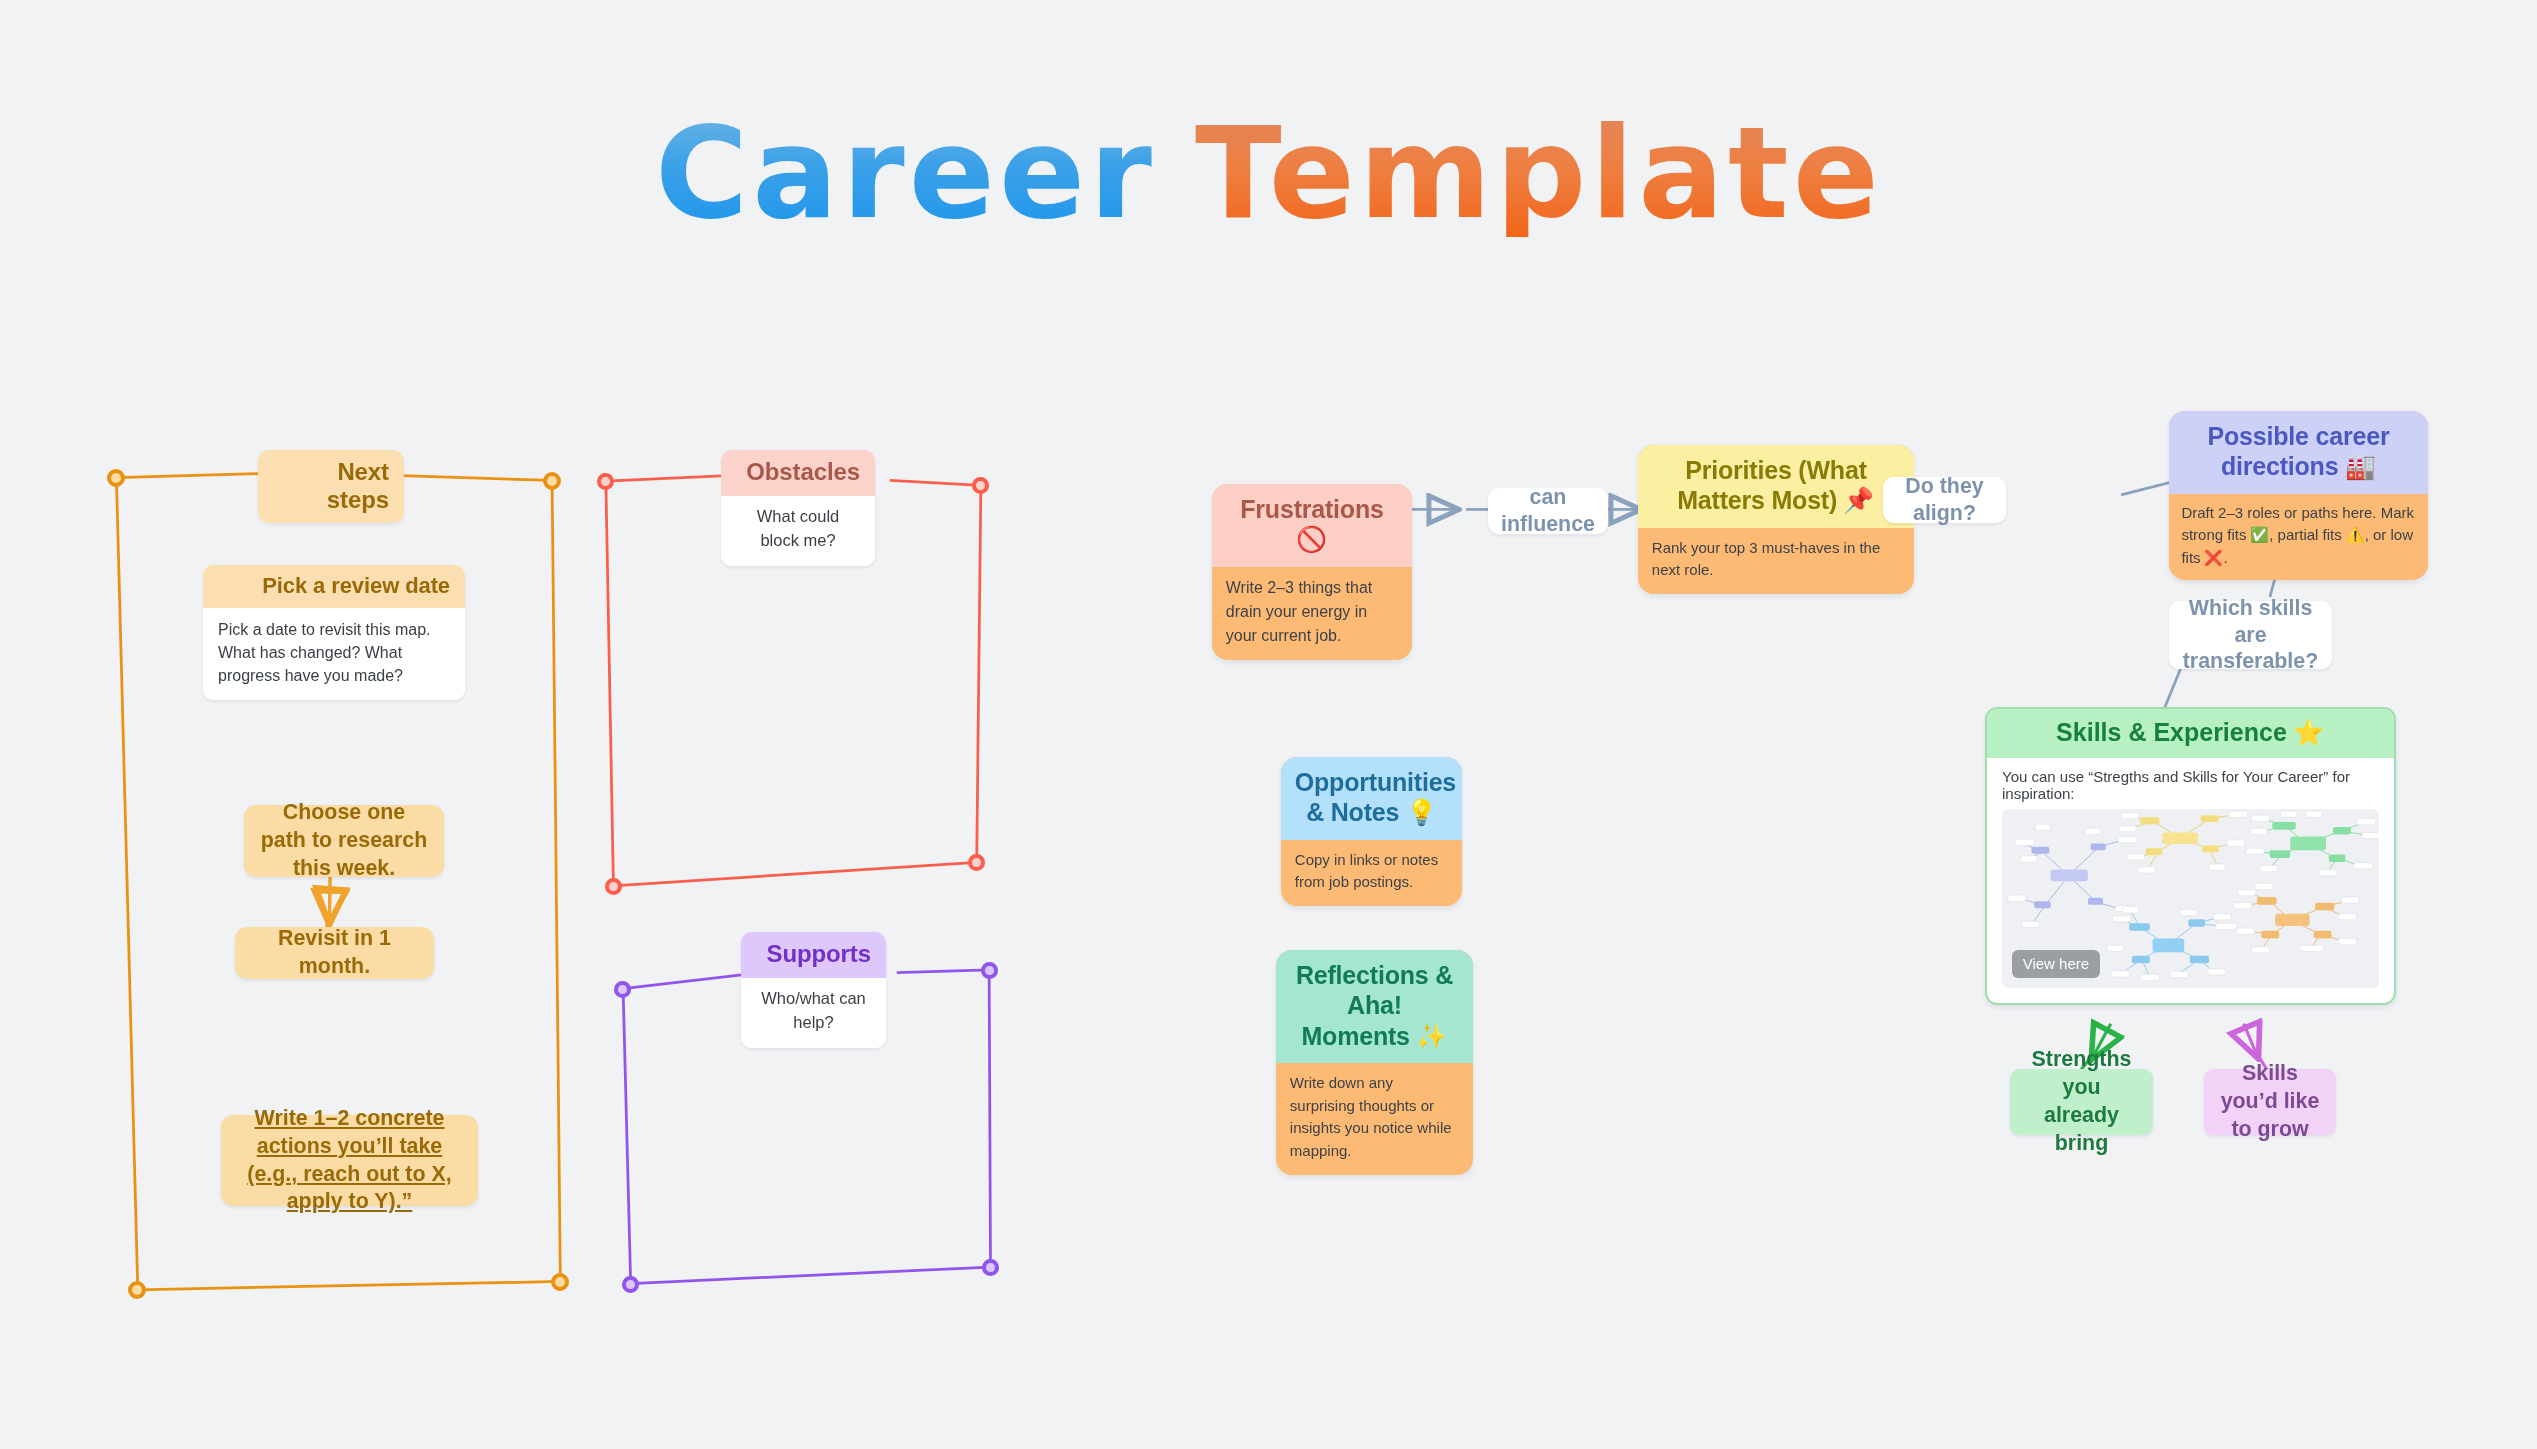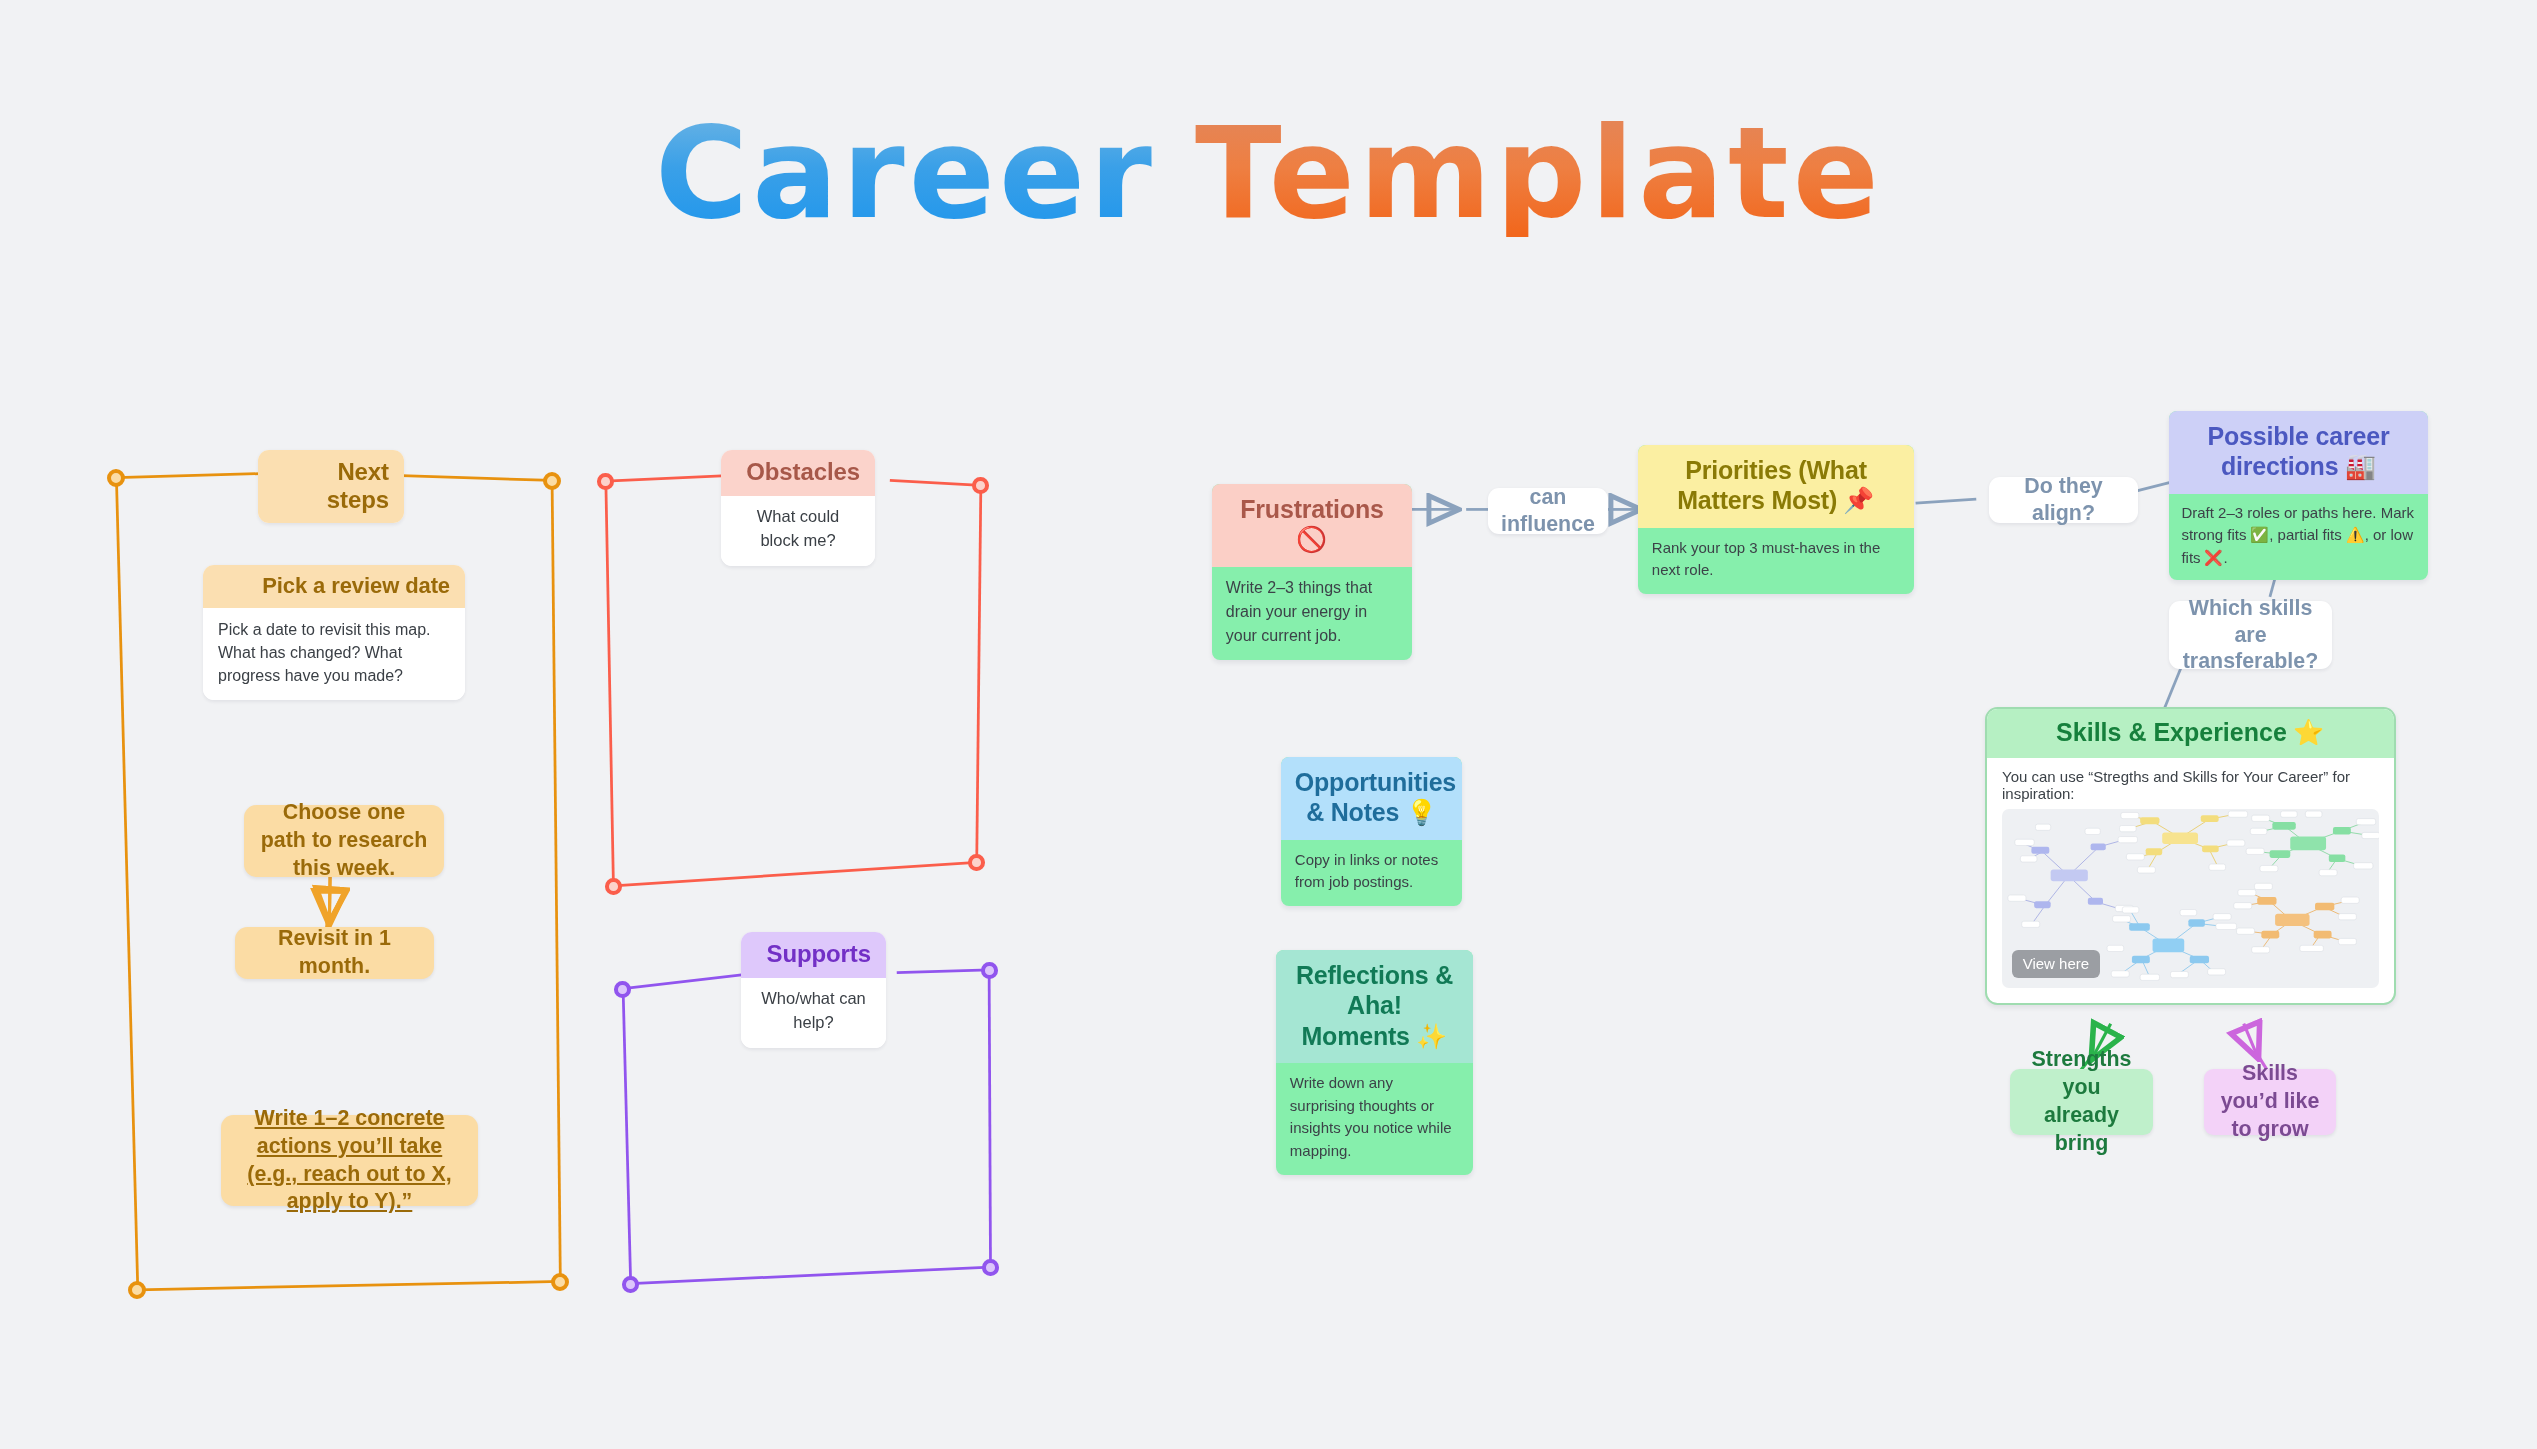--- a/index.html
+++ b/index.html
@@ -59,22 +59,22 @@
     position: absolute; border-radius: 12.4px;
     background: #fbdca4; color: #9a6a09;
     font-weight: 700; font-size: 21.4px; line-height: 1.3;
     display: flex; align-items: center; justify-content: center;
     text-align: center; padding: 11px 15px;
     box-shadow: 0 1.4px 3.4px rgba(30,30,50,.08);
   }
 
   
   .topic {
-    position: absolute; border-radius: 8px; overflow: hidden;
-    background: #86efac;
+    position: absolute; border-radius: 16px; overflow: hidden;
+    background: #fdba74;
     box-shadow: 0 2.1px 4.8px rgba(30,30,50,.08);
   }
   .topic .t-head {
     font-weight: 700; text-align: center; font-size: 25px; line-height: 1.22;
     padding: 9.7px 13.8px 11px; letter-spacing: -0.2px;
   }
   .topic .t-body {
     font-size: 16px; line-height: 1.5; color: #3c4248;
     padding: 9px 13.8px 12.4px;
   }
@@ -260,21 +260,21 @@
   </div>
 
   <div class="topic" style="left:1638px;top:445px;width:276px;">
     <div class="t-head th-yellow">
       <span>Priorities (What Matters Most)</span>
       <span class="emoji">📌</span>
     </div>
     <div class="t-body" style="font-size:15px;">Rank your top 3 must-haves in the next role.</div>
   </div>
 
-  <div class="rel" style="left:1989px;top:477px;width:149px;height:46px;">
+  <div class="rel" style="left:1883px;top:477px;width:123px;height:46px;">
     <span>Do they align?</span>
   </div>
 
   <div class="topic" style="left:2169px;top:411px;width:259px;">
     <div class="t-head th-blue">
       <span>Possible career directions</span>
       <span class="emoji">🏭</span>
     </div>
     <div class="t-body" style="font-size:15px;padding:8.3px 12.4px 11px;">Draft 2–3 roles or paths here. Mark strong fits ✅, partial fits ⚠️, or low fits ❌.</div>
   </div>

